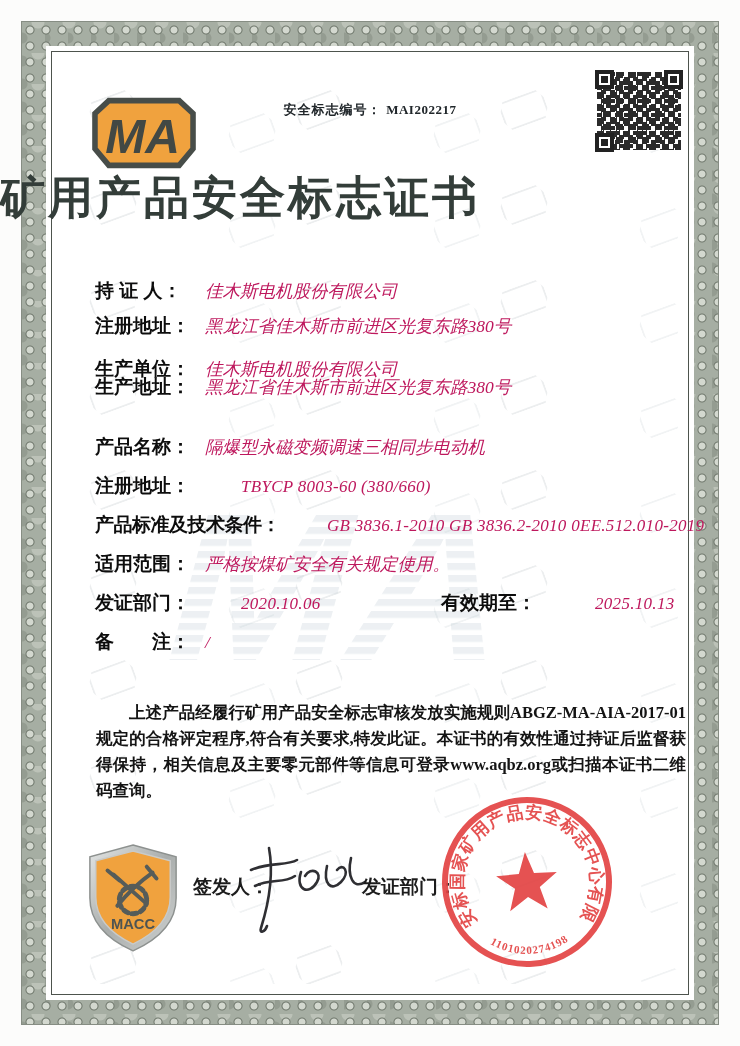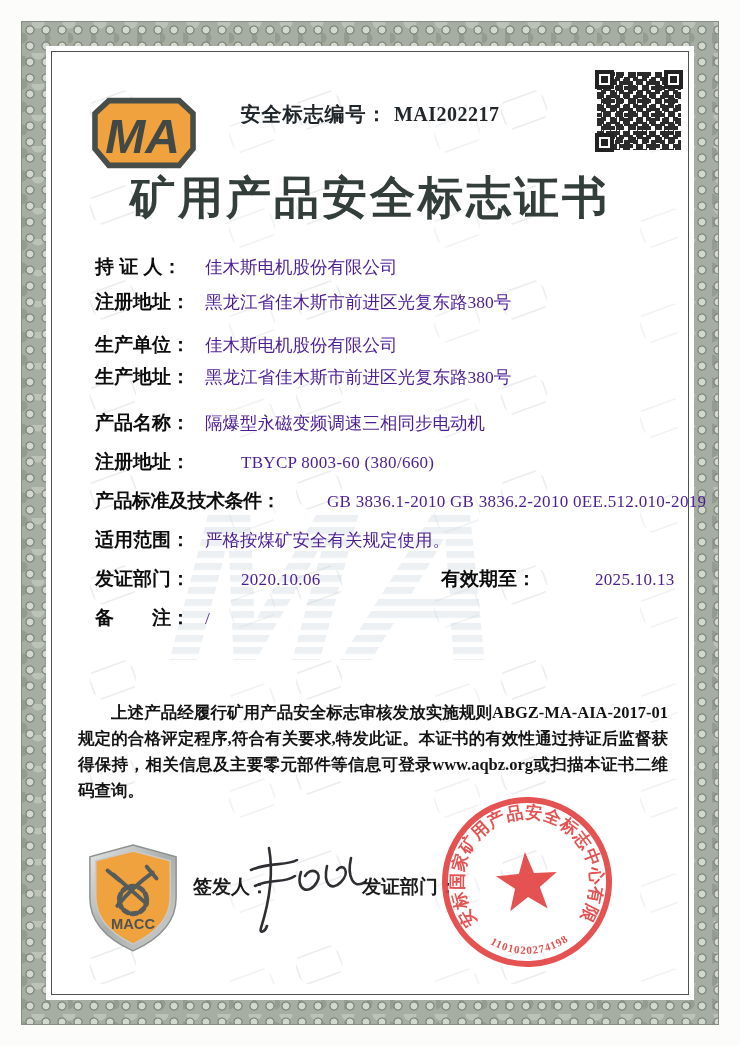--- a/index.html
+++ b/index.html
@@ -55,56 +55,55 @@
     width:450px; height:250px;
     opacity:.55; pointer-events:none;
   }
 
   .content{position:absolute; inset:0;}
 
   
   .ma-logo{position:absolute; left:88px; top:96px; width:112px; height:74px;}
   .certno{
     position:absolute; left:0; right:0; top:101px;
-    text-align:center; font-size:20px; font-weight:700; color:#20262a;
+    text-align:center; font-size:13px; font-weight:700; color:#20262a;
     letter-spacing:1px;
   }
   .certno .num{font-family:"Liberation Serif", serif; font-weight:700; letter-spacing:0.5px;}
   .qr{
     position:absolute; left:597px; top:72px; width:84px; height:78px;
     background-color:#ffffff;
     background-image:
       repeating-conic-gradient(#2b2b2b 0% 25%, rgba(0,0,0,0) 0% 50%),
       repeating-conic-gradient(#2b2b2b 0% 25%, #ffffff 0% 50%);
     background-size:13px 13px, 9px 9px;
   }
   .finder{position:absolute; width:19px; height:19px; border:4px solid #222; background:#fff; box-sizing:border-box;}
   .finder i{display:block; width:7px; height:7px; background:#222; margin:2px;}
   .f-tl{left:-2px;top:-2px;} .f-tr{right:-2px;top:-2px;} .f-bl{left:-2px;bottom:-2px;}
 
   .title{
     position:absolute; left:0; right:0; top:168px;
-    text-align:center;
     font-family:"Liberation Serif", serif;
     font-size:45px; font-weight:900; letter-spacing:3px;
     color:#333d39;
   }
 
   
   .row{position:absolute; left:95px; display:flex; align-items:baseline; white-space:nowrap;}
-  .flabel{flex:none; width:110px; font-weight:700; font-size:19px; color:#0d0d0d;}
+  .flabel{flex:none; width:110px; font-weight:700; font-size:19px; color:#0d0d0d;margin-top:24px;}
   .flabel.wide{width:196px; letter-spacing:-0.5px;}
-  .fvalue{font-family:"Liberation Serif", serif; font-size:17.5px; color:#4c1d95;}
+  .fvalue{font-family:"Liberation Serif", serif; font-size:17.5px; color:#be185d;font-style:italic;}
   .fvalue.mono{font-size:17px; letter-spacing:0.3px;margin-left:36px;}
   .val1{width:200px; flex:none;}
   .flabel2{flex:none; width:118px; font-weight:700; font-size:19px; color:#0d0d0d;}
 
   
   .para{
-    position:absolute; left:78px; top:700px; width:590px;
+    position:absolute; left:96px; top:700px; width:590px;
     font-family:"Liberation Serif", serif;
     font-size:16.5px; line-height:26px; font-weight:600;
     text-align:justify; text-indent:2em; color:#141414;
   }
 
   
   .macc{position:absolute; left:84px; top:842px; width:98px; height:112px;}
   .signer-label{position:absolute; left:193px; top:874px; font-size:19px; font-weight:700;}
   .signature{position:absolute; left:243px; top:836px; width:130px; height:104px;}
   .issuer-label{position:absolute; left:362px; top:874px; font-size:19px; font-weight:700;}
@@ -222,21 +221,21 @@
       <span class="fvalue">佳木斯电机股份有限公司</span>
     </div>
     <div class="row" style="top:289px">
       <span class="flabel">注册地址：</span>
       <span class="fvalue">黑龙江省佳木斯市前进区光复东路380号</span>
     </div>
     <div class="row" style="top:332px">
       <span class="flabel">生产单位：</span>
       <span class="fvalue">佳木斯电机股份有限公司</span>
     </div>
-    <div class="row" style="top:364px">
+    <div class="row" style="top:350px">
       <span class="flabel">生产地址：</span>
       <span class="fvalue">黑龙江省佳木斯市前进区光复东路380号</span>
     </div>
     <div class="row" style="top:410px">
       <span class="flabel">产品名称：</span>
       <span class="fvalue">隔爆型永磁变频调速三相同步电动机</span>
     </div>
     <div class="row" style="top:449px">
       <span class="flabel">注册地址：</span>
       <span class="fvalue mono">TBYCP 8003-60 (380/660)</span>

